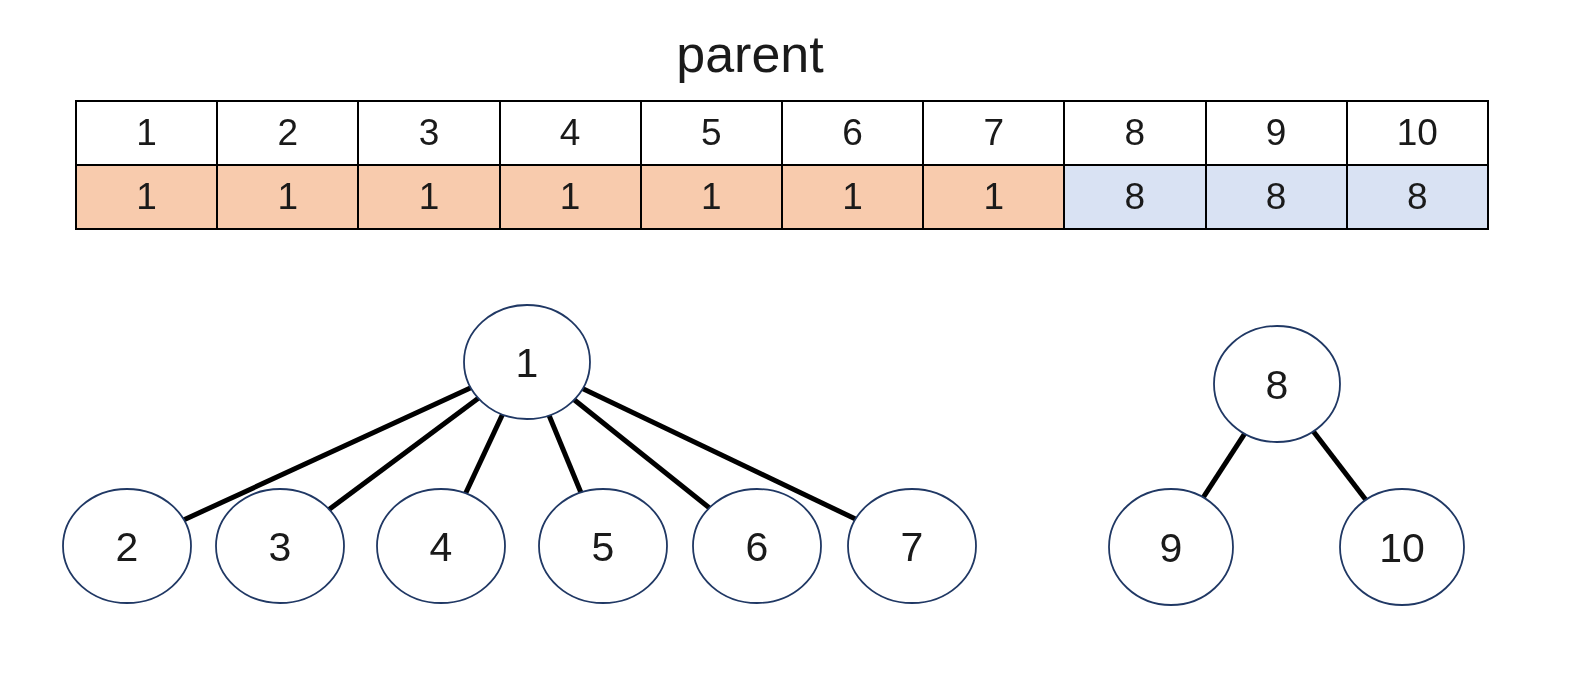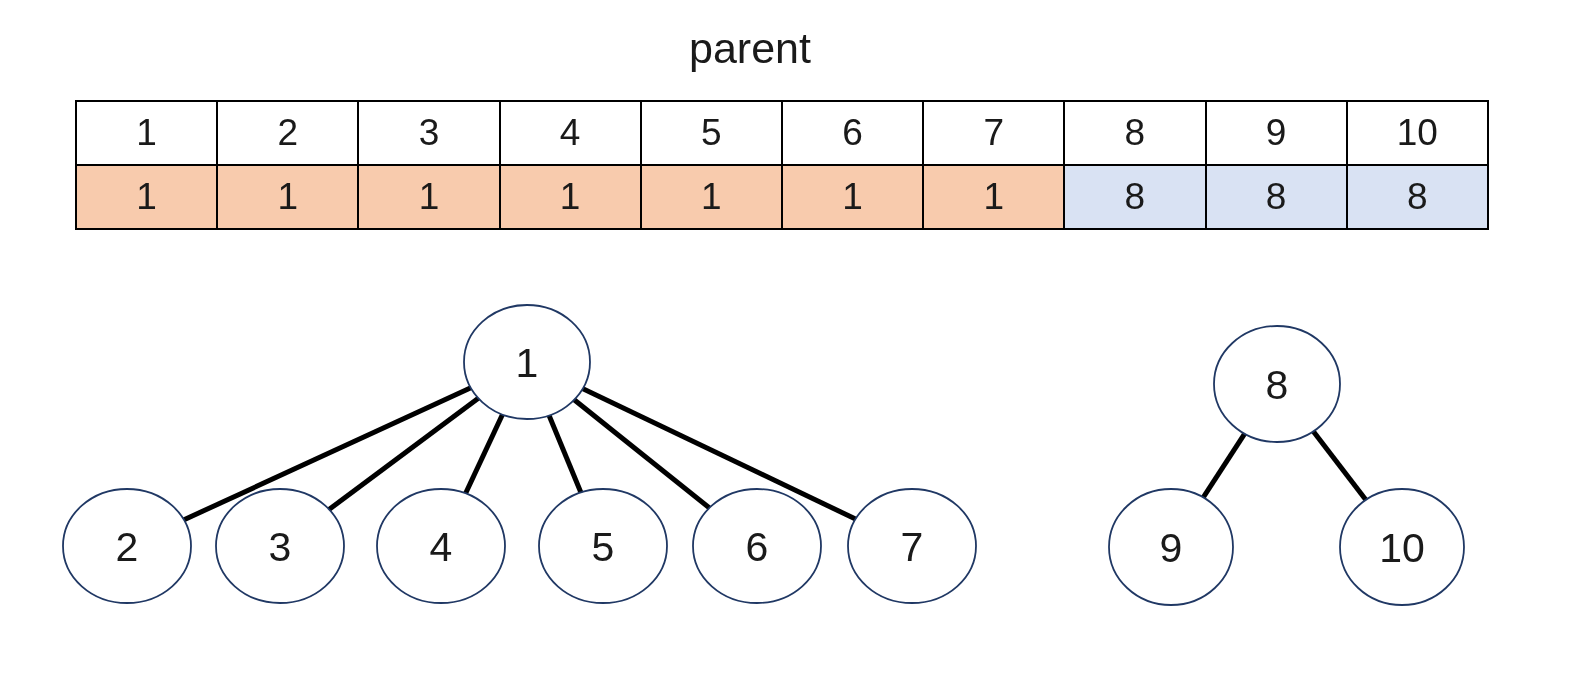--- a/index.html
+++ b/index.html
@@ -11,21 +11,21 @@
     font-family: "Liberation Sans", sans-serif;
     color: var(--text, #1a1a1a);
     overflow: hidden;
   }
   .title {
     position: absolute;
     left: 0;
     top: 24px;
     width: 1500px;
     text-align: center;
-    font-size: 43px;
+    font-size: 52px;
     color: var(--text, #1a1a1a);
   }
   table.parent-table {
     position: absolute;
     left: 75px;
     top: 100px;
     width: 1414px;
     border-collapse: collapse;
     table-layout: fixed;
   }

